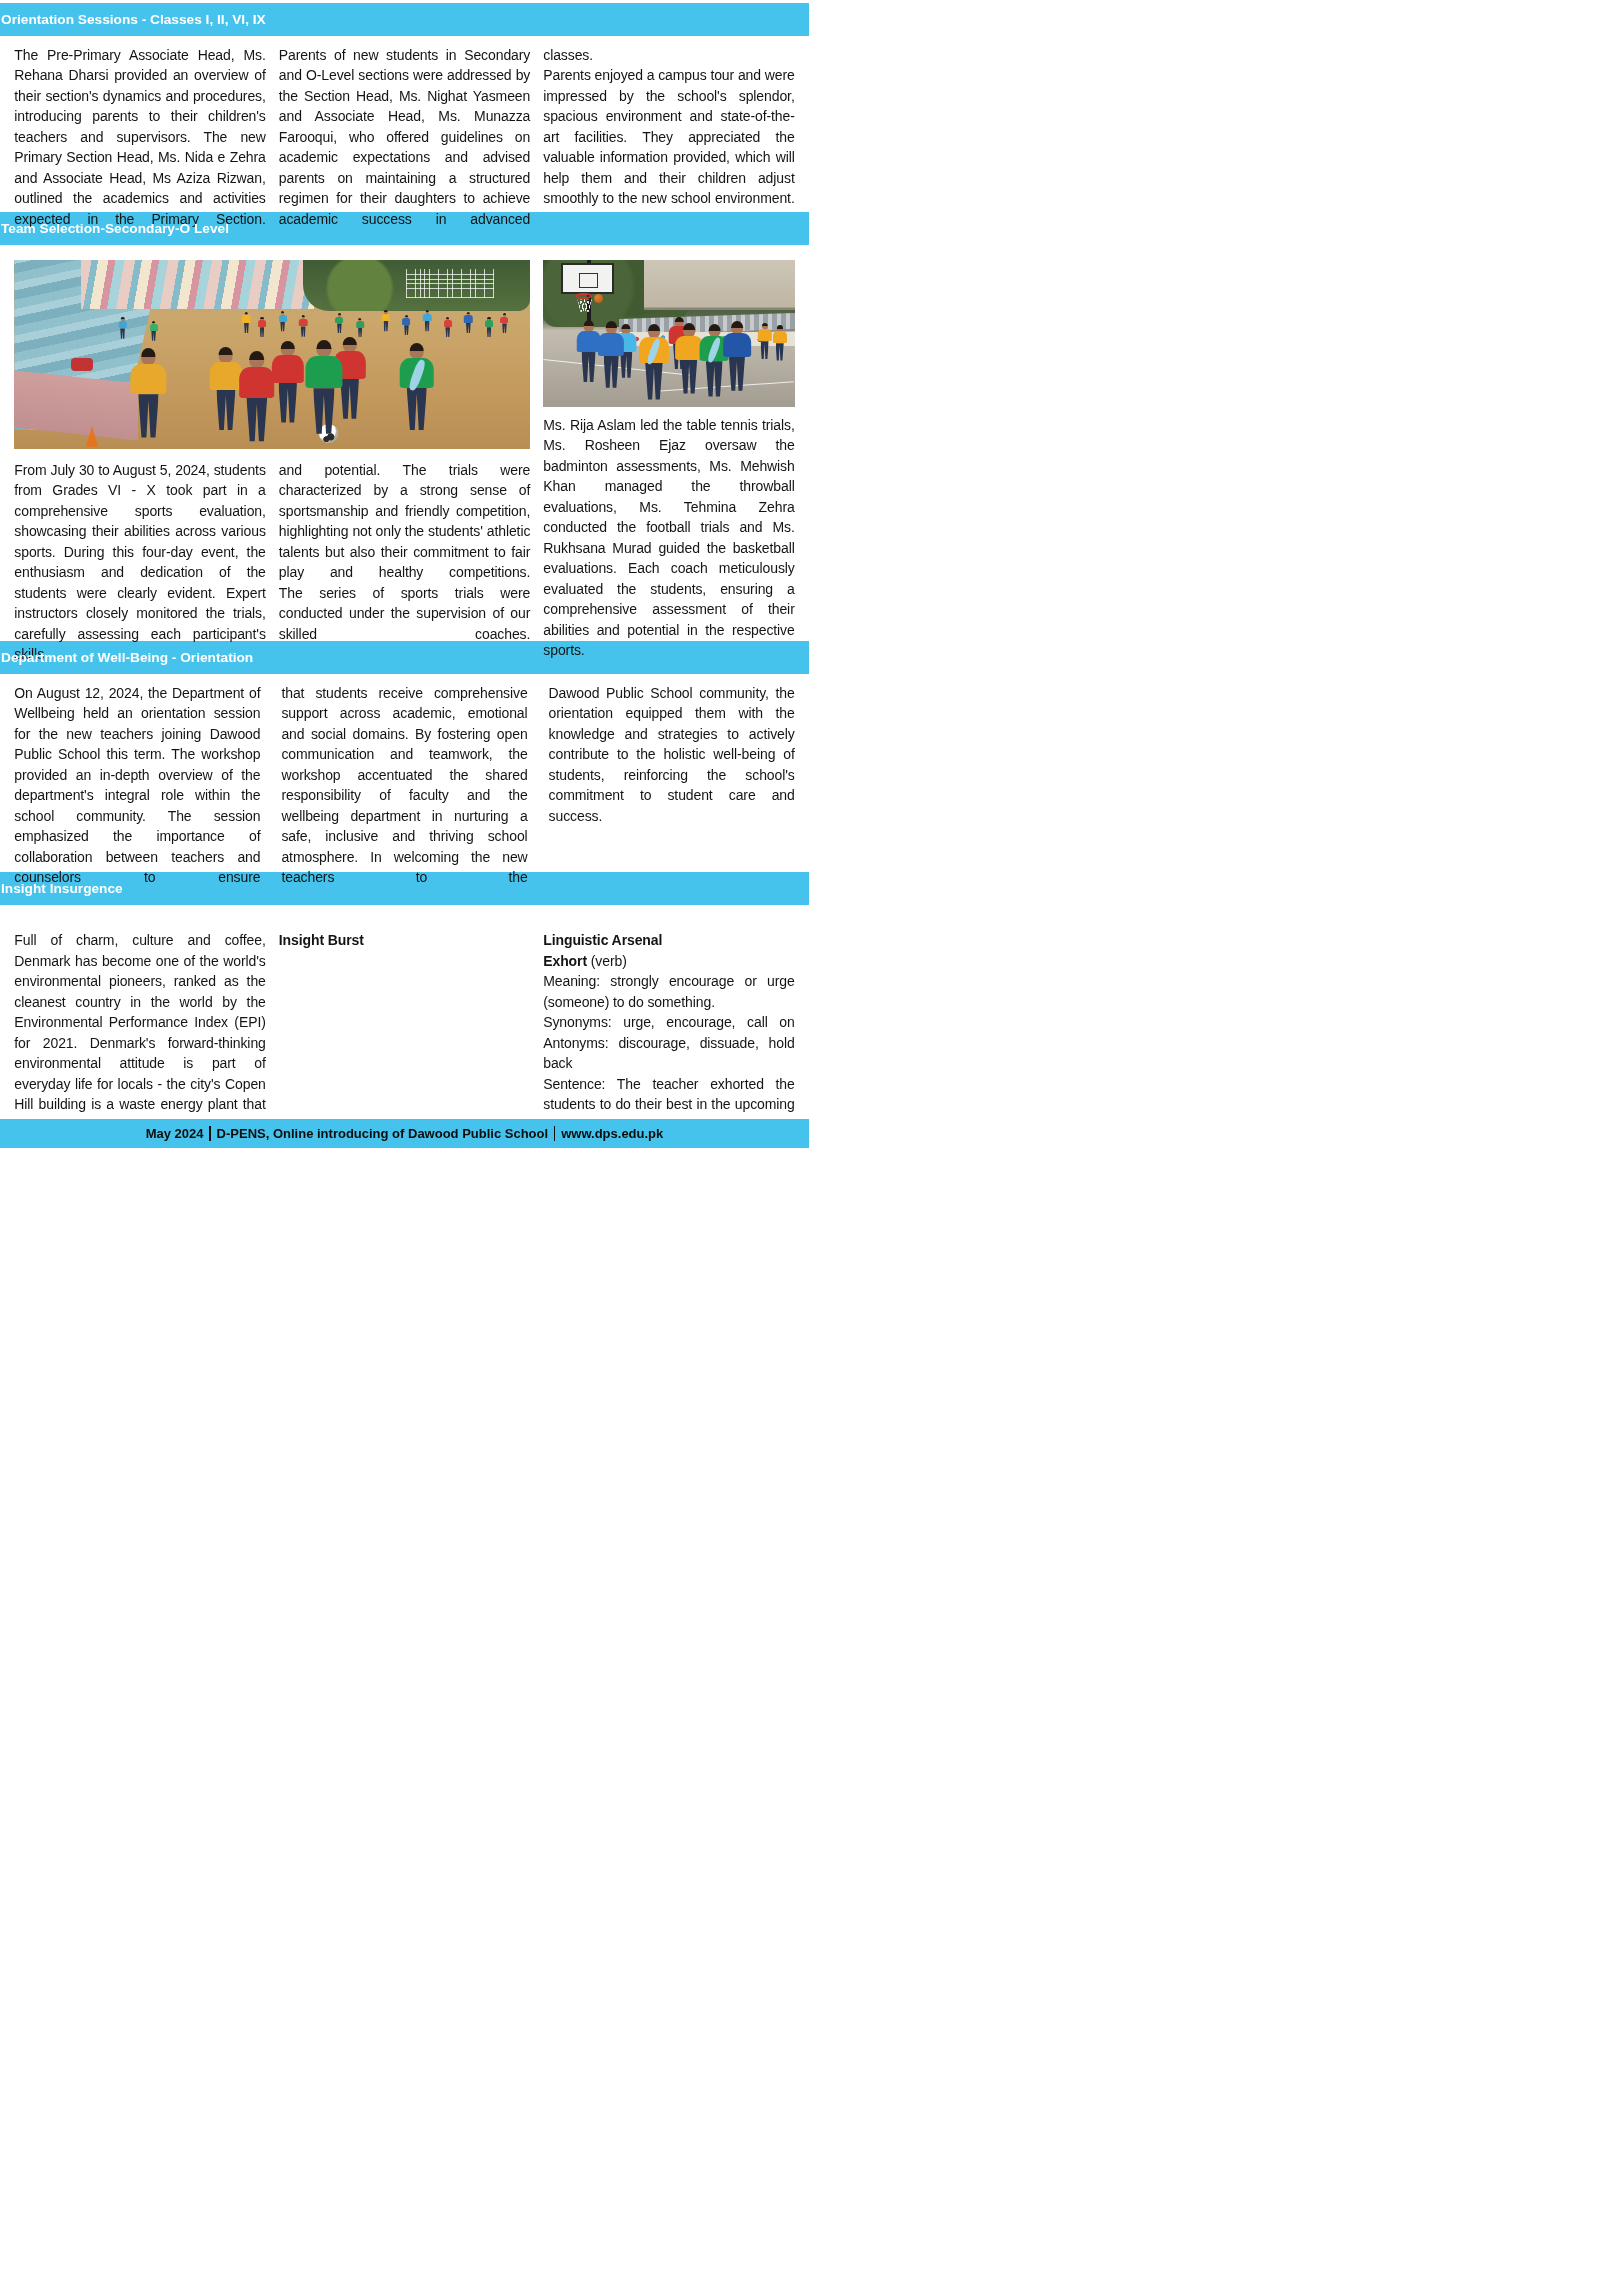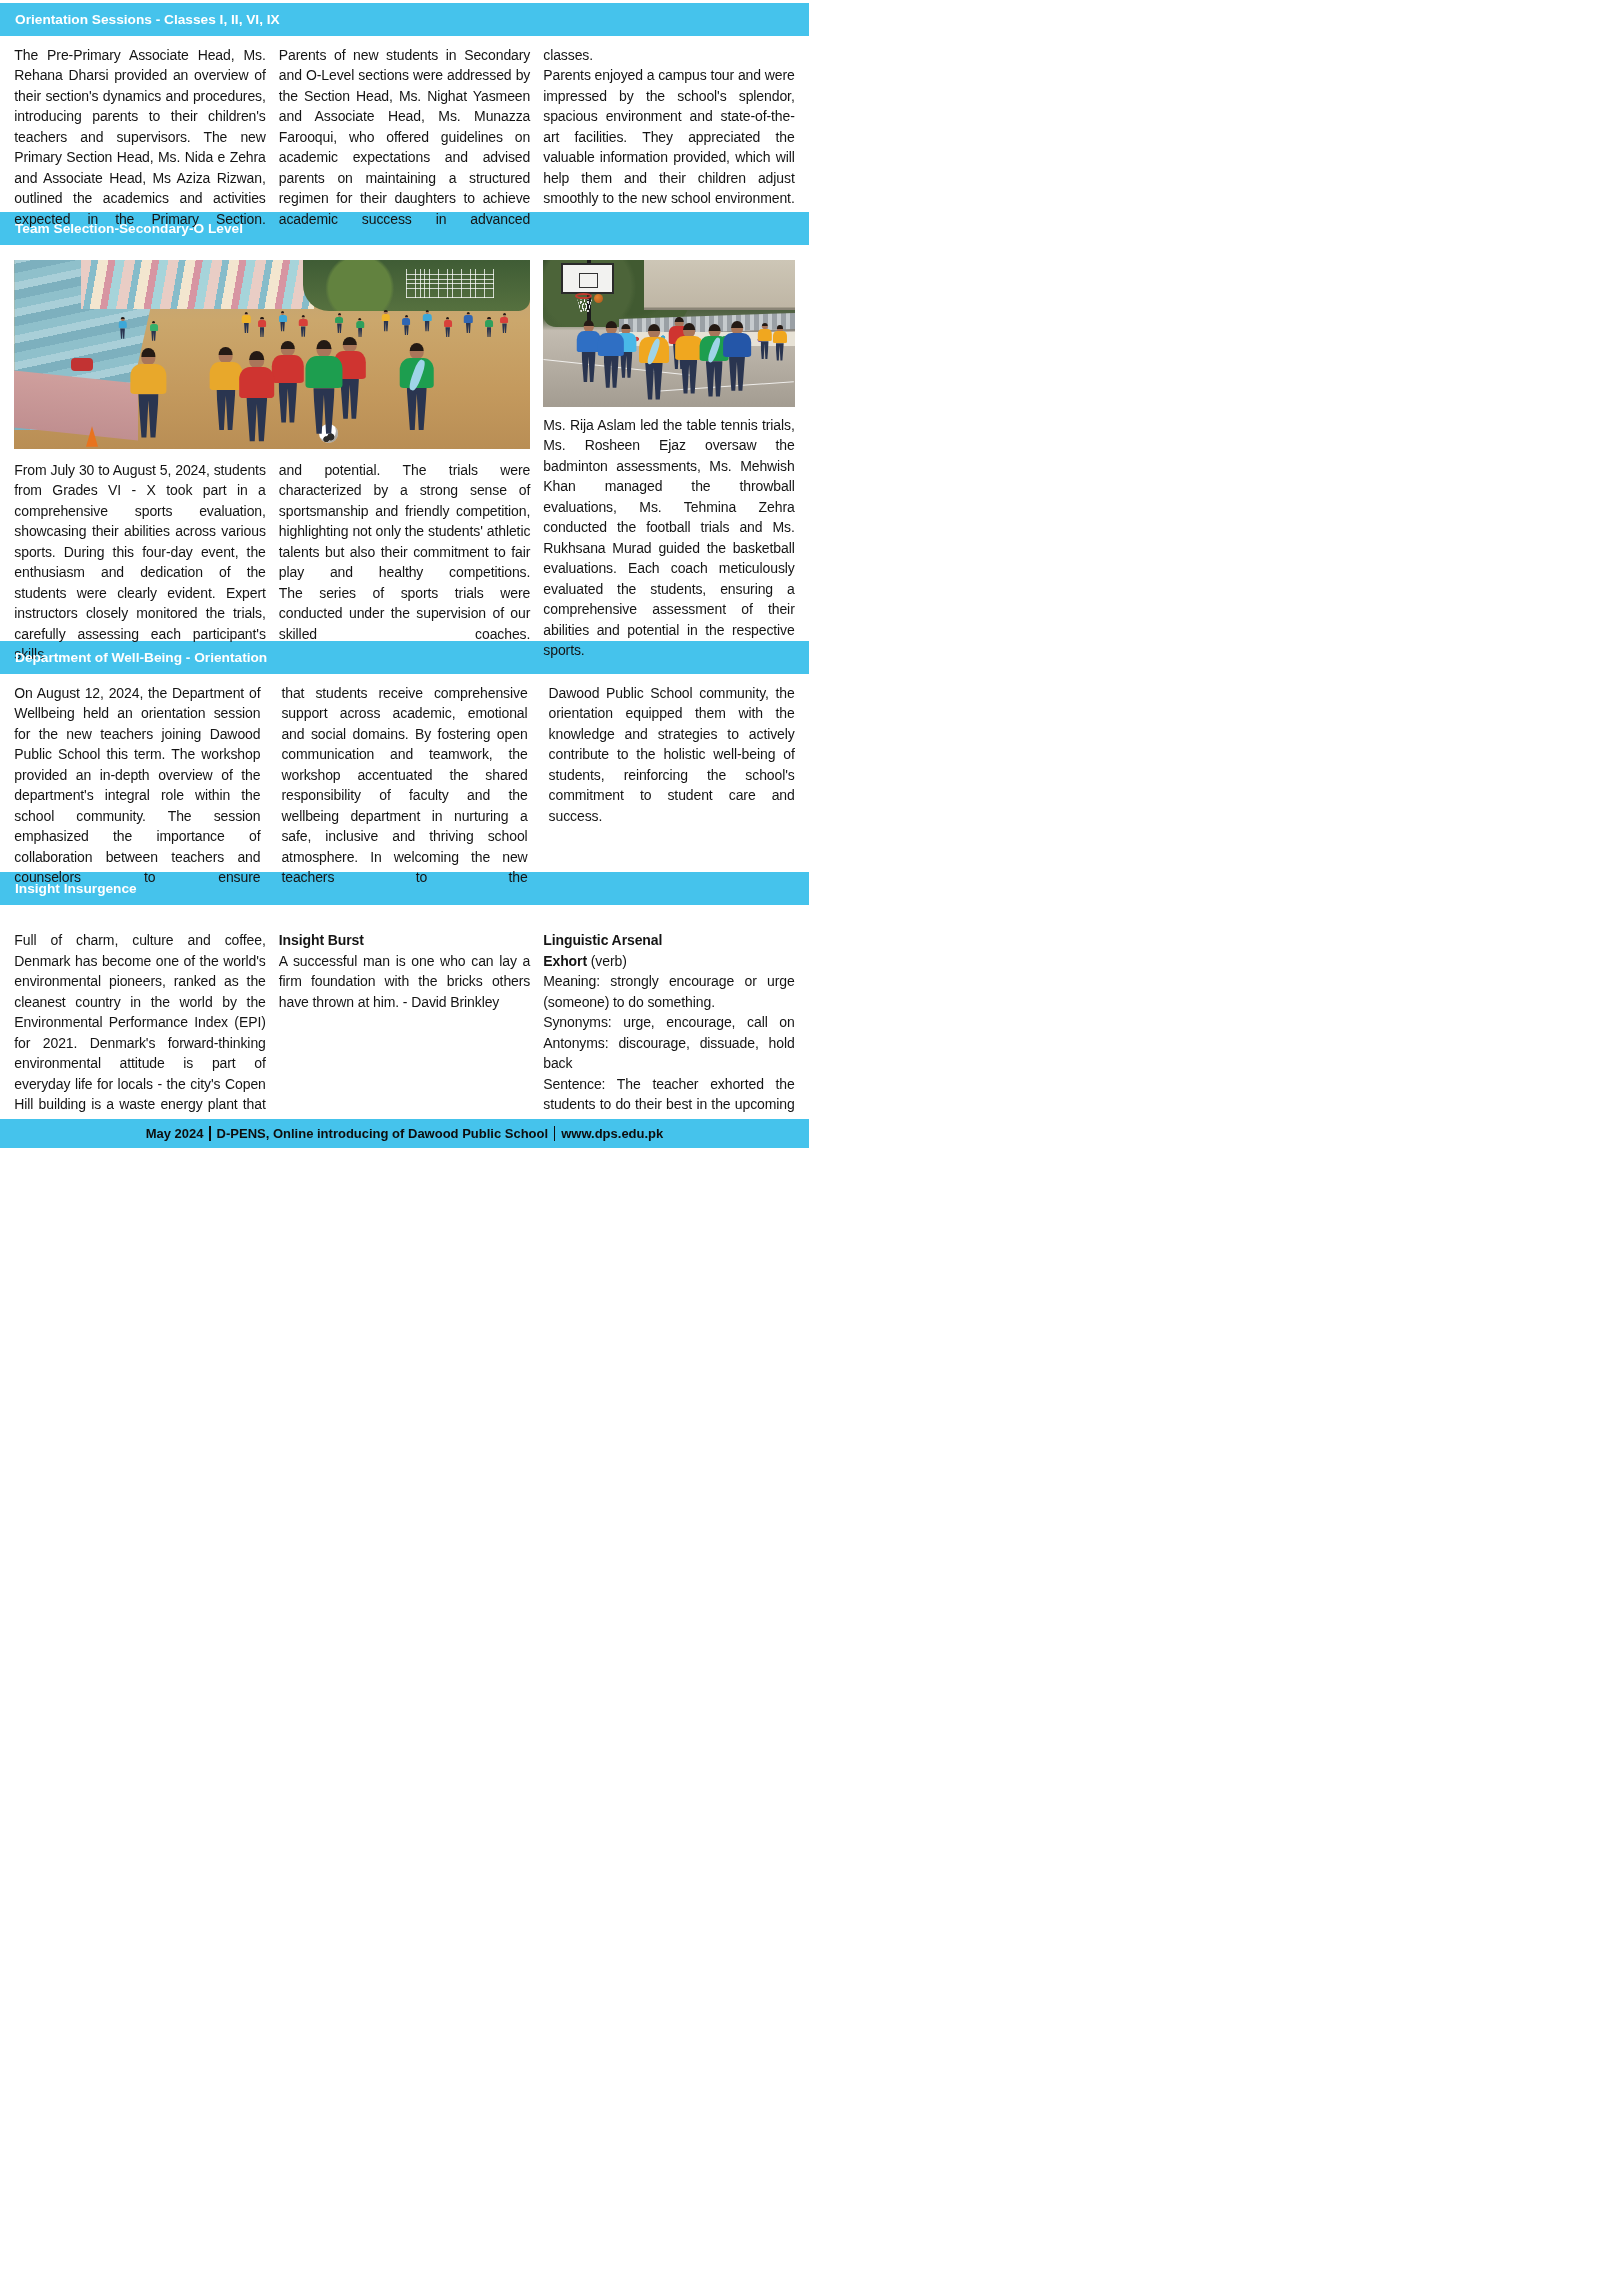--- a/index.html
+++ b/index.html
@@ -3,21 +3,21 @@
 <meta charset="utf-8">
 <style>
   :root{ --accent:#45c3ec; --ink:#111; }
   *{margin:0;padding:0;box-sizing:border-box;}
   html,body{background:#fff;}
   body{
     width:809px;height:1148px;position:relative;overflow:hidden;
     font-family:"Liberation Sans","DejaVu Sans",sans-serif;color:var(--ink);
   }
   
-  .banner{height:33px;background:var(--accent);display:flex;align-items:center;padding-left:15px;}
+  .banner{height:33px;background:var(--accent);display:flex;align-items:center;padding-left:1px;}
   .banner h2{color:#fff;font-size:13.7px;font-weight:bold;}
   #bar1{margin-top:2.6px;}
   #bar2{margin-top:3.9px;}
   #bar3{margin-top:0;}
   #bar4{margin-top:25.4px;}
   
   .cols{display:flex;gap:13px;margin:0 14.3px;}
   .col{
     flex:1;font-size:14px;line-height:20.5px;letter-spacing:-0.1px;
     text-align:justify;color:#141414;
@@ -336,21 +336,20 @@
   <div class="col prewrap jlast">Dawood Public School community, the orientation equipped them with the knowledge and strategies to actively contribute to the holistic well-being of students, reinforcing the school's commitment to student care and success.</div>
 </div>
 
 <div class="banner" id="bar4">
   <h2>Insight Insurgence</h2>
 </div>
 <div class="cols s4">
   <div class="col prewrap jlast">Full of charm, culture and coffee, Denmark has become one of the world's environmental pioneers, ranked as the cleanest country in the world by the Environmental Performance Index (EPI) for 2021. Denmark's forward-thinking environmental attitude is part of everyday life for locals - the city's Copen Hill building is a waste energy plant that turns the city's garbage into heat and power.</div>
   <div class="col">
     <div class="subhead">Insight Burst</div>
-    <div>A successful man is one who can lay a firm foundation with the bricks others have thrown at him. - David Brinkley</div>
   </div>
   <div class="col">
     <div class="subhead">Linguistic Arsenal</div>
     <div class="wordline"><b>Exhort</b> <span>(verb)</span></div>
     <div>Meaning: strongly encourage or urge (someone) to do something.</div>
     <div class="jlast">Synonyms: urge, encourage, call on</div>
     <div class="jlast">Antonyms: discourage, dissuade, hold back</div>
     <div class="jlast">Sentence: The teacher exhorted the students to do their best in the upcoming exam.</div>
   </div>
 </div>

